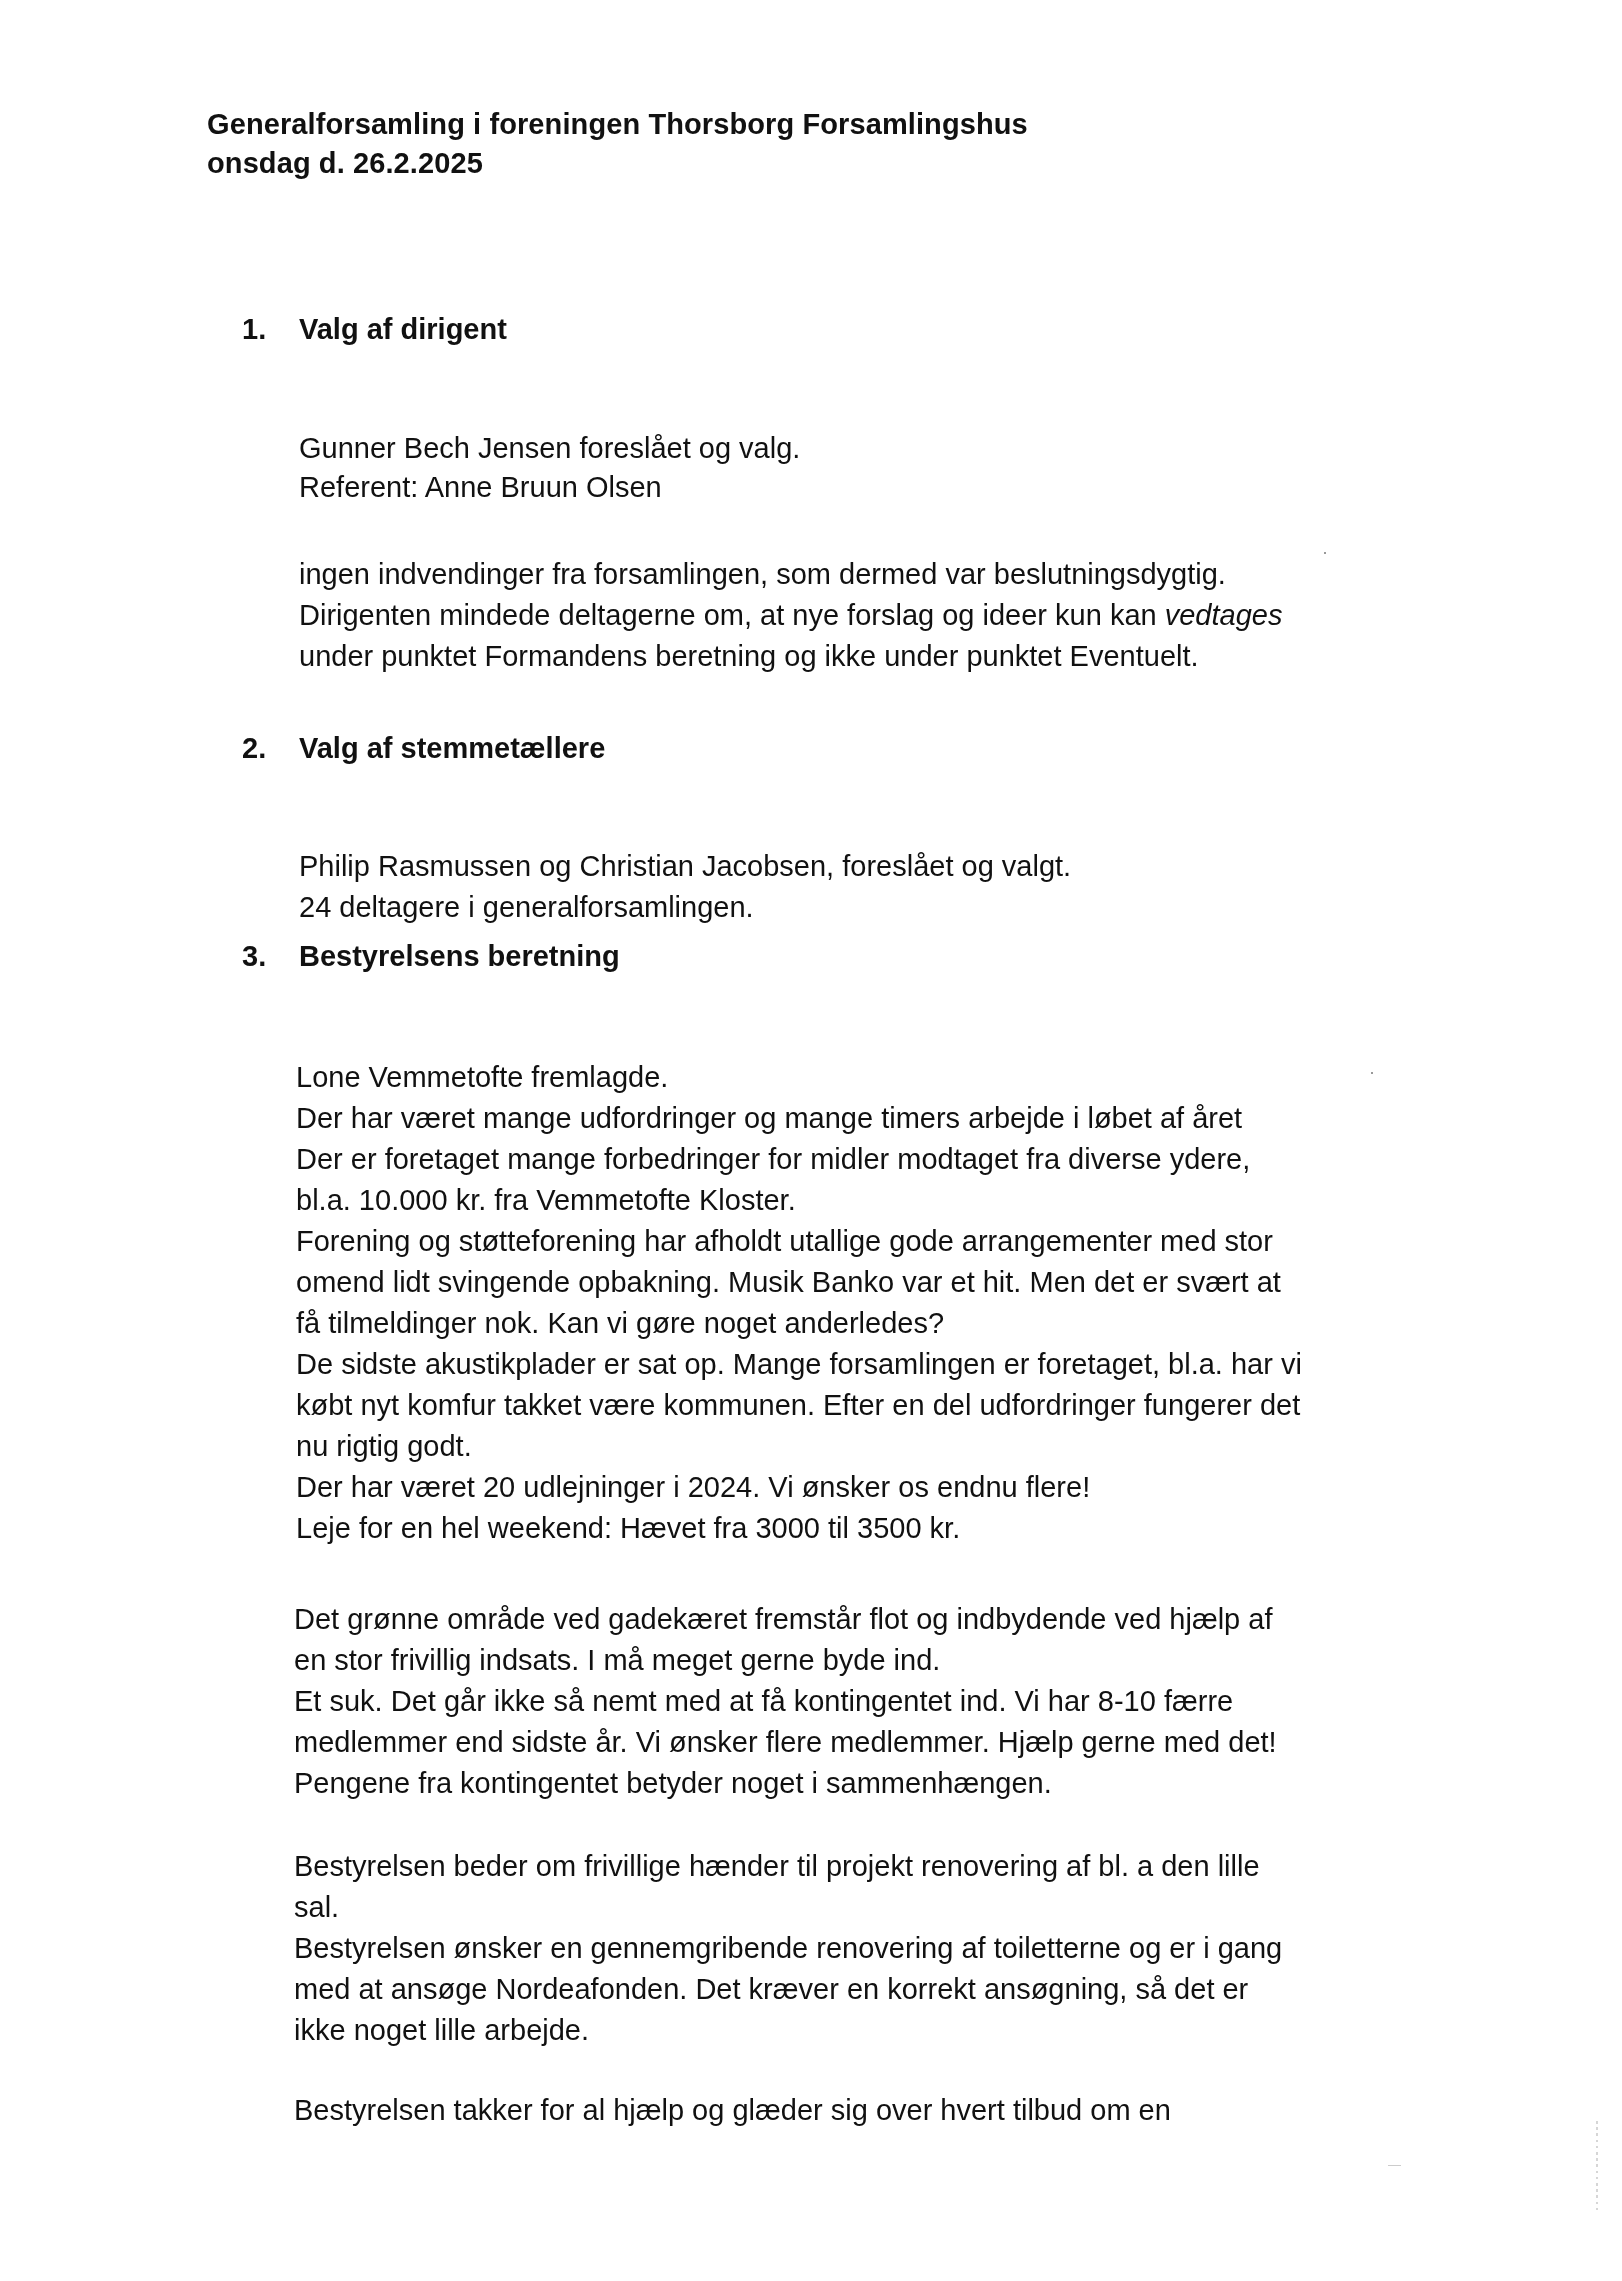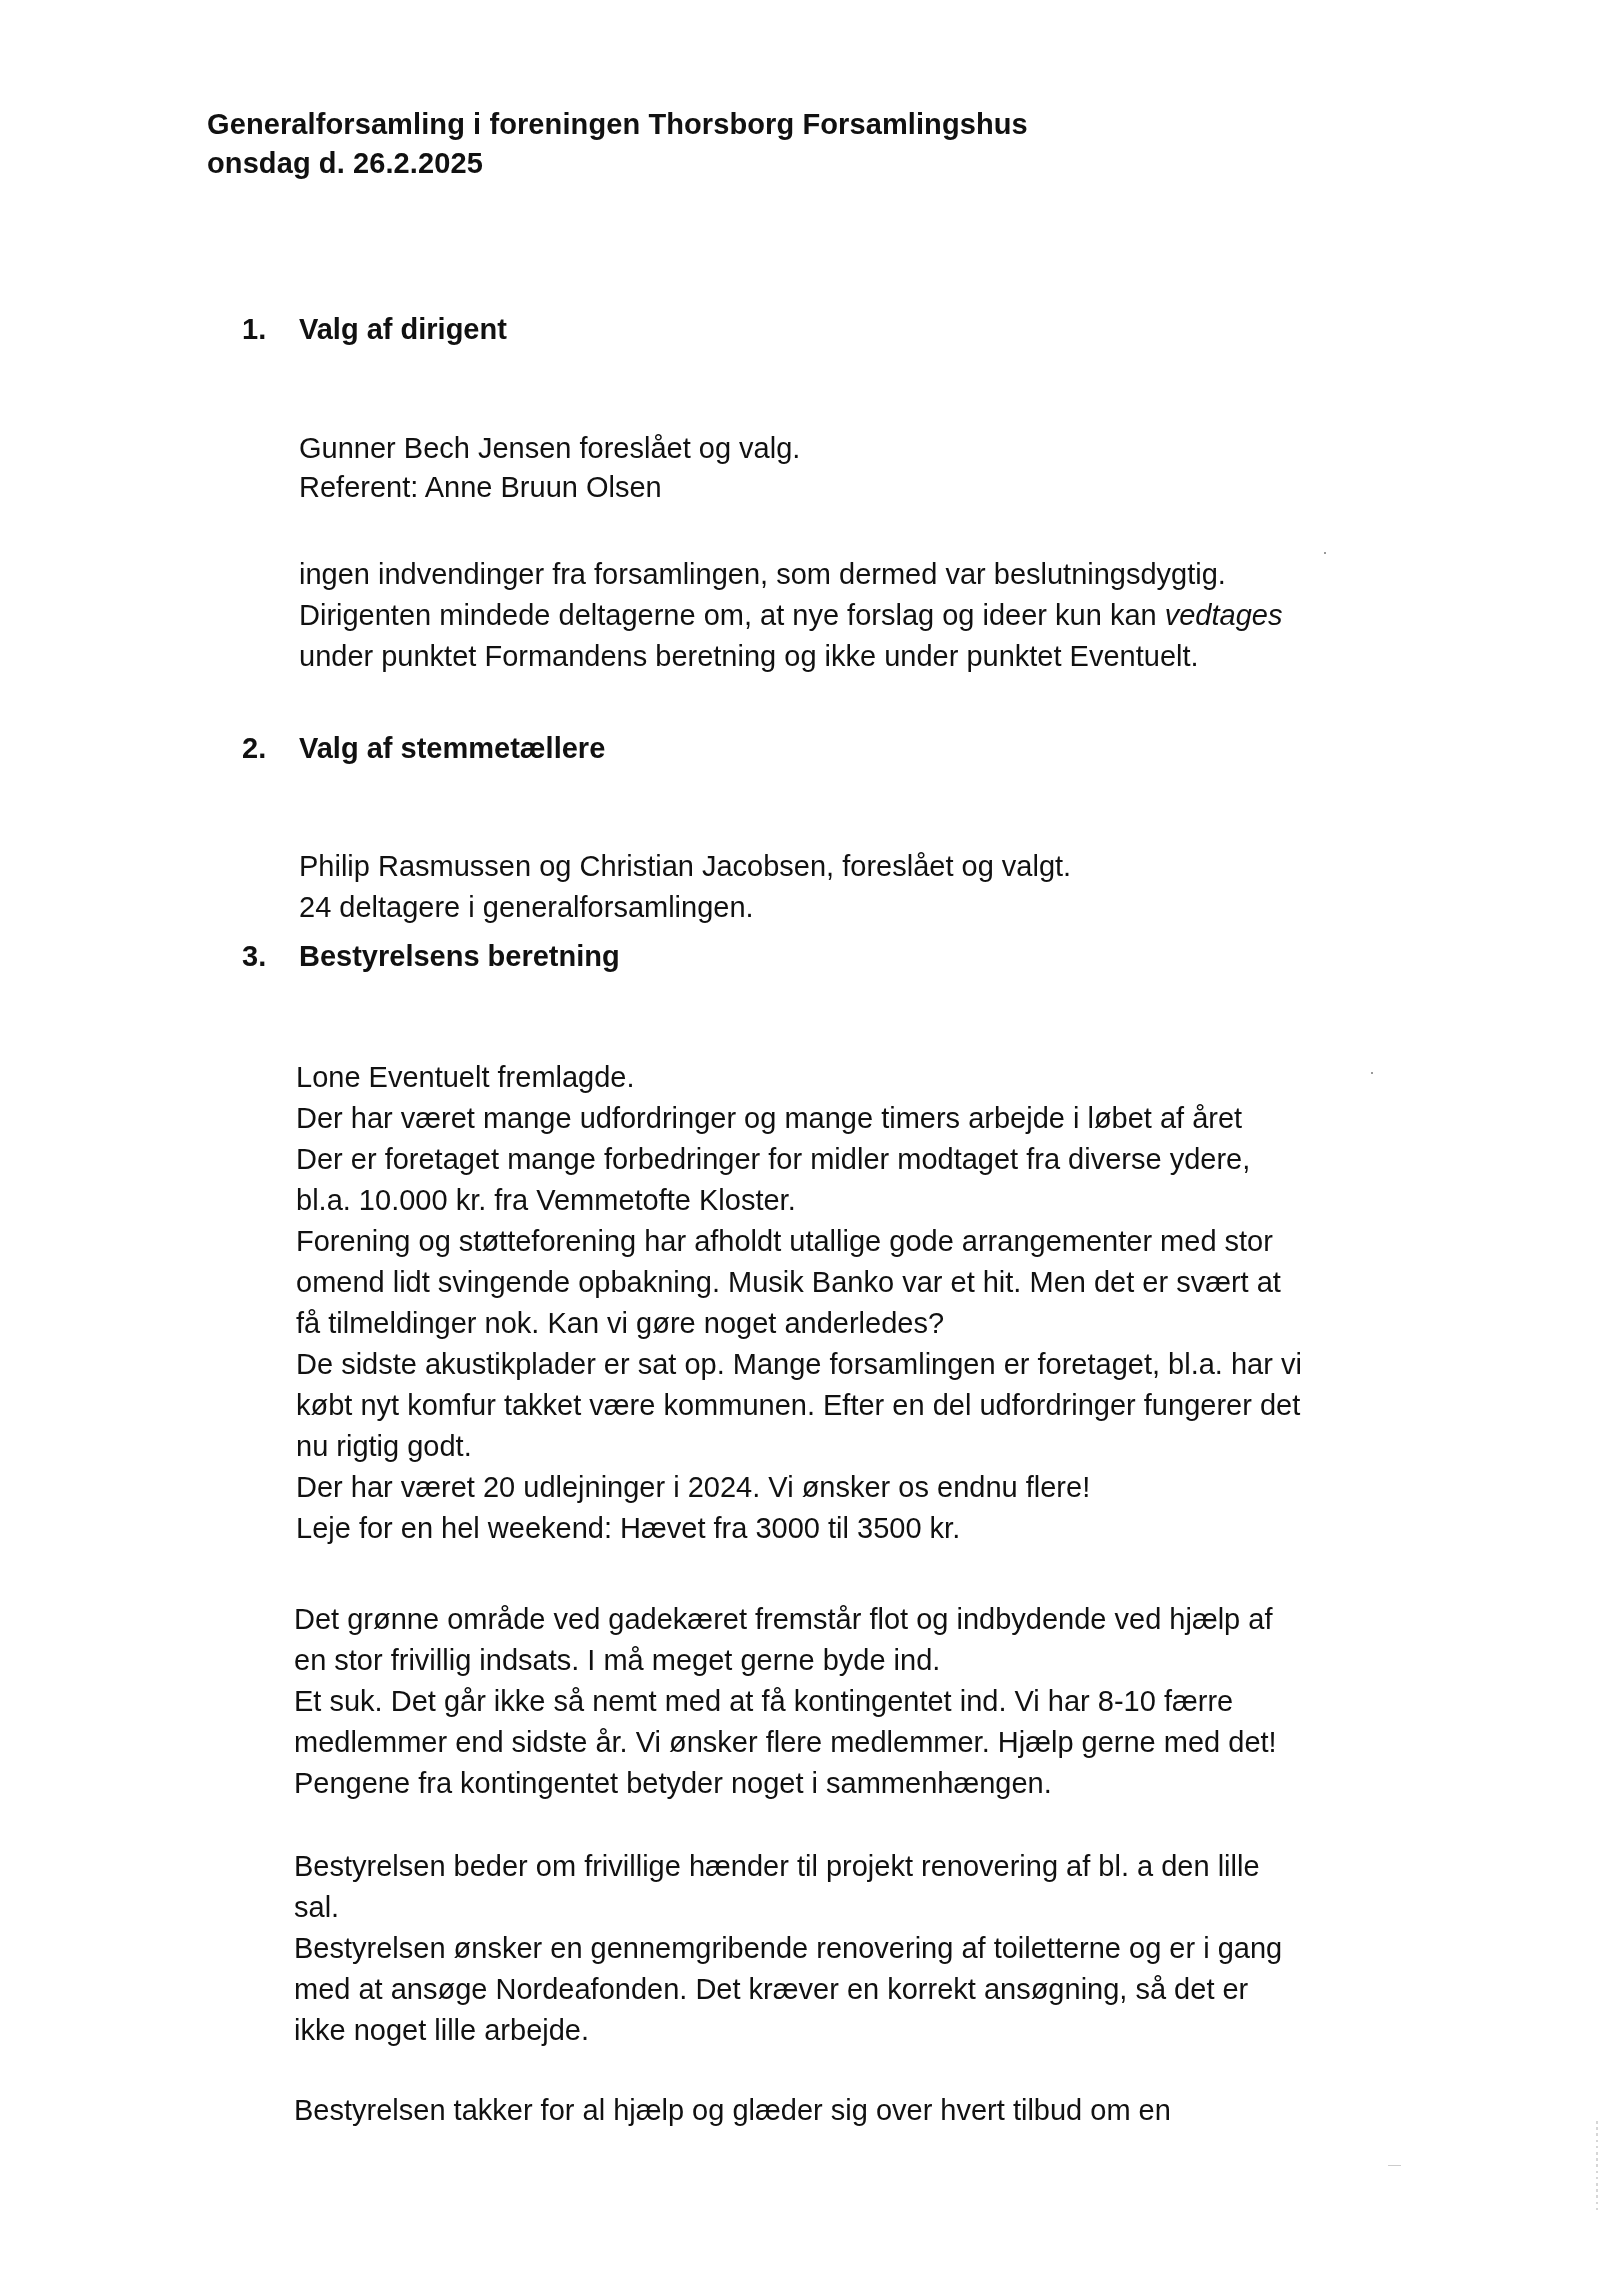--- a/index.html
+++ b/index.html
@@ -108,21 +108,21 @@
   <div class="para" style="left:299px; top:814px;">
     <div>Philip Rasmussen og Christian Jacobsen, foreslået og valgt.</div>
     <div>24 deltagere i generalforsamlingen.</div>
   </div>
 
   <div class="heading" style="top:937px;">
     <span class="num">3.</span><span>Bestyrelsens beretning</span>
   </div>
 
   <div class="para" style="left:296px; top:1025px;">
-    <div>Lone Eventuelt fremlagde.</div>
+    <div>Lone Vemmetofte fremlagde.</div>
     <div>Der har været mange udfordringer og mange timers arbejde i løbet af året</div>
     <div>Der er foretaget mange forbedringer for  midler modtaget fra diverse ydere,</div>
     <div>bl.a. 10.000 kr. fra Vemmetofte Kloster.</div>
     <div>Forening og støtteforening har afholdt utallige gode arrangementer med stor</div>
     <div>omend lidt svingende opbakning. Musik Banko var et hit. Men det er svært at</div>
     <div>få tilmeldinger nok. Kan vi gøre noget anderledes?</div>
     <div>De sidste akustikplader er sat op. Mange forsamlingen er foretaget, bl.a. har vi</div>
     <div>købt nyt komfur takket være kommunen. Efter en del udfordringer fungerer det</div>
     <div>nu rigtig godt.</div>
     <div>Der har været 20 udlejninger i 2024. Vi ønsker os endnu flere!</div>

